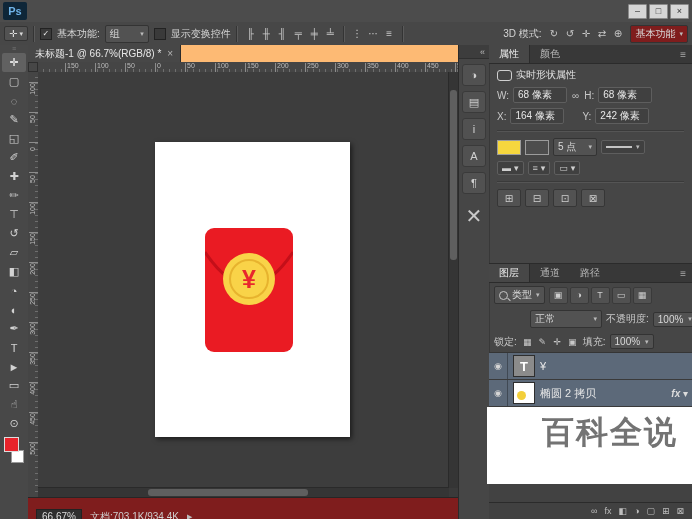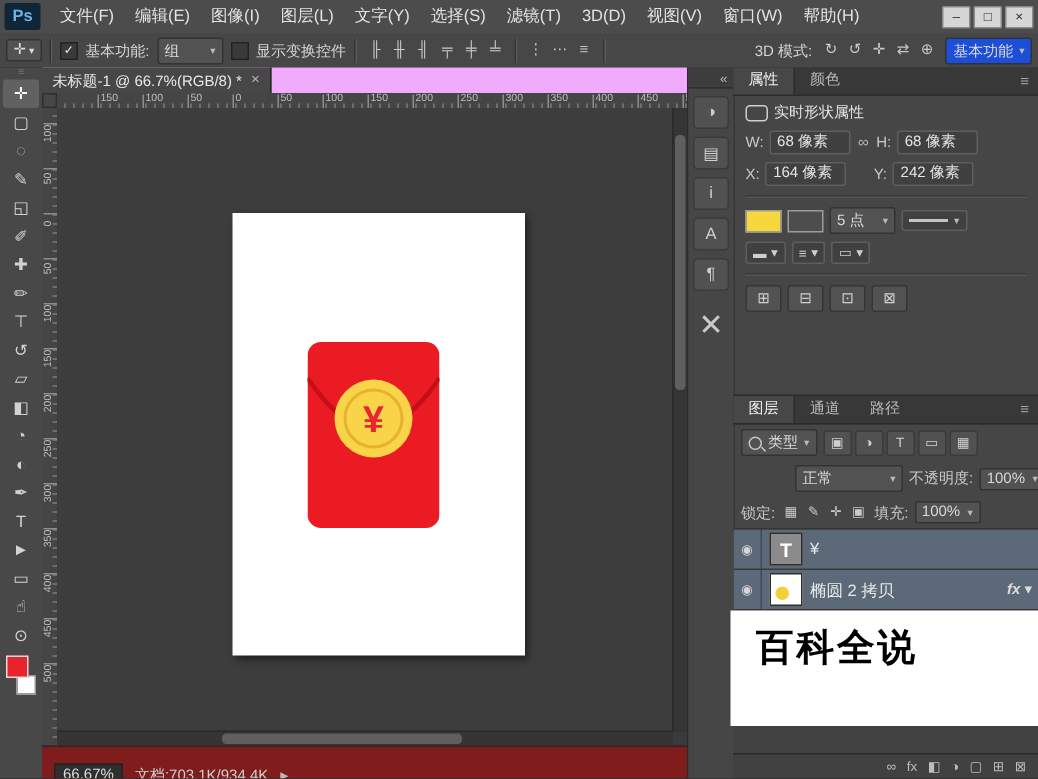--- a/index.html
+++ b/index.html
@@ -25,33 +25,33 @@
   .checkbox{width:10px;height:10px;background:#3a3a3a;border:1px solid #222;display:inline-flex;
             align-items:center;justify-content:center;font-size:8px;color:#eee;}
   .oblabel{font-size:10px;color:#d5d5d5;white-space:nowrap;}
   .dd{display:inline-flex;align-items:center;justify-content:space-between;gap:4px;background:#525252;
       border:1px solid #333;border-radius:2px;padding:1px 4px;font-size:10px;min-width:34px;}
   .dd .arrow{font-size:7px;color:#bbb;}
   .icongroup{display:inline-flex;gap:1px;}
   .obicon{width:15px;height:15px;display:inline-flex;align-items:center;justify-content:center;
           font-size:10px;color:#c8c8c8;border-radius:2px;}
   .obright{margin-left:auto;display:inline-flex;align-items:center;gap:5px;}
-  .workspace{background:#1d4ed8;}
+  .workspace{background:#7f1d1d;}
   
   .toolbar{position:absolute;left:0;top:45px;width:28px;bottom:0;background:#484848;
            border-right:1px solid #2b2b2b;display:flex;flex-direction:column;align-items:center;}
   .gripper{height:8px;font-size:7px;color:#777;line-height:8px;}
   .tool{width:24px;height:19px;display:flex;align-items:center;justify-content:center;
         font-size:11px;color:#d2d2d2;border-radius:2px;cursor:default;}
   .tool.selected{background:#616161;color:#fff;}
   .swatches{position:relative;width:24px;height:26px;margin-top:4px;}
   .bgsw{position:absolute;right:2px;bottom:0;width:11px;height:11px;background:#fff;border:1px solid #999;}
   .fgsw{position:absolute;left:2px;top:0;width:13px;height:13px;background:#e8232b;border:1px solid #ddd;}
   
-  .tabrow{position:absolute;left:28px;top:45px;width:430px;height:17px;background:#f0abfc;
+  .tabrow{position:absolute;left:28px;top:45px;width:430px;height:17px;background:#fdba74;
           border-bottom:1px solid #2b2b2b;display:flex;}
   .doctab{display:inline-flex;align-items:center;gap:6px;background:#474747;border-right:1px solid #2b2b2b;
           padding:0 7px;font-size:10px;color:#e8e8e8;}
   .tabclose{color:#b5b5b5;font-size:10px;}
   
   .canvasregion{position:absolute;left:28px;top:62px;width:430px;height:435px;background:#3d3d3d;}
   .rcorner{position:absolute;left:0;top:0;width:10px;height:10px;background:#474747;border:1px solid #2e2e2e;box-sizing:border-box;}
   .hruler{position:absolute;left:10px;top:0;right:0;height:10px;background-color:#454545;
           border-bottom:1px solid #262626;overflow:hidden;
           background-image:repeating-linear-gradient(to right,transparent 0 5px,#6e6e6e 5px 6px);
@@ -136,43 +136,30 @@
   .lname{font-size:11px;color:#e8e8e8;white-space:nowrap;overflow:hidden;}
   .fxbadge{margin-left:auto;font-size:10px;font-style:italic;font-weight:bold;color:#dcdcdc;}
   .lrow.effects{padding-left:16px;}
   .lrow.effects .lname{color:#d0d0d0;}
   .lbottom{height:16px;background:#414141;border-top:1px solid #2b2b2b;display:flex;align-items:center;
            justify-content:flex-end;gap:7px;padding:0 8px;}
   .bicon{font-size:9px;color:#bdbdbd;font-style:normal;}
   
   .watermark{position:absolute;left:487px;top:407px;width:205px;height:77px;background:#ffffff;
              z-index:99;box-sizing:border-box;padding:10px 0 0 17px;}
-  .wmtitle{font-size:25px;font-weight:bold;color:#000000;letter-spacing:2px;line-height:30px;}
+  .wmtitle{font-size:32px;font-weight:bold;color:#737373;letter-spacing:2px;line-height:30px;margin-left:38px;}
   .wmsub{font-size:14px;color:#9b9b9b;letter-spacing:2px;margin-top:4px;}
 </style>
 </head>
 <body>
 
 <div class="app">
 
   <div class="titlebar">
     <div class="pslogo">Ps</div>
-    <div class="menubar">
-        <span class="menu-item">文件(F)</span>
-        <span class="menu-item">编辑(E)</span>
-        <span class="menu-item">图像(I)</span>
-        <span class="menu-item">图层(L)</span>
-        <span class="menu-item">文字(Y)</span>
-        <span class="menu-item">选择(S)</span>
-        <span class="menu-item">滤镜(T)</span>
-        <span class="menu-item">3D(D)</span>
-        <span class="menu-item">视图(V)</span>
-        <span class="menu-item">窗口(W)</span>
-        <span class="menu-item">帮助(H)</span>
-      </div>
     <div class="winbtns">
       <span class="winbtn">–</span>
       <span class="winbtn">□</span>
       <span class="winbtn">×</span>
     </div>
   </div>
 
   <div class="optionsbar">
     <span class="toolpreset">
       <span>✛</span>

